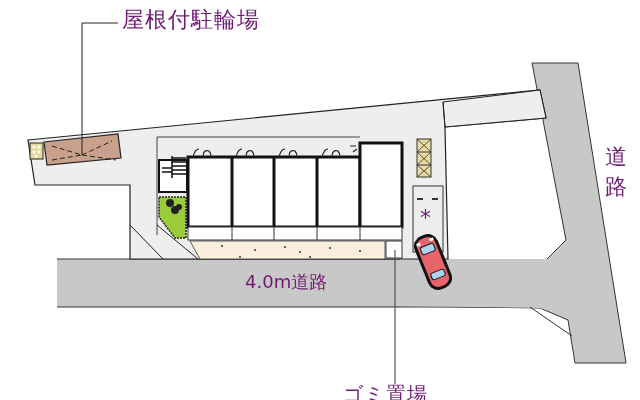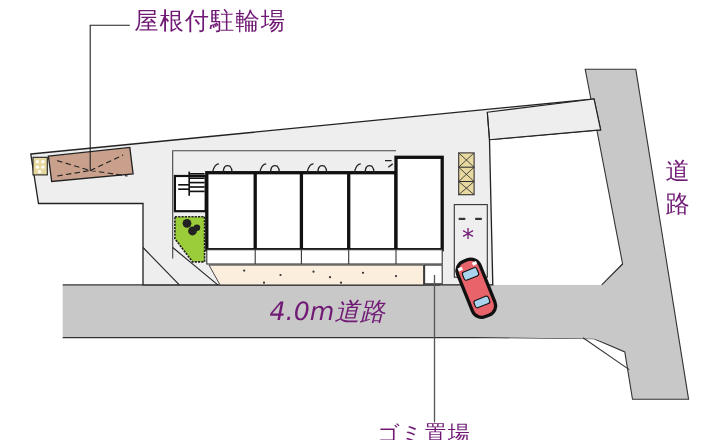--- a/index.html
+++ b/index.html
@@ -1,20 +1,20 @@
 <!DOCTYPE html>
 <html><head>
   <meta charset="utf-8">
   <style>
     html, body { margin: 0; padding: 0; background: #ffffff; }
     body { width: 640px; height: 400px; overflow: hidden; position: relative; font-family: "DejaVu Sans", sans-serif; }
     #map { position: absolute; left: 0; top: 0; width: 640px; height: 400px; }
     .label { position: absolute; color: #701a75; font-family: "DejaVu Sans", sans-serif; white-space: nowrap; line-height: 1; }
     .label-top { left: 122px; top: 9px; font-size: 22px; letter-spacing: 1px; }
-    .label-road-main { left: 245px; top: 273px; font-size: 23px; font-style: italic; }
+    .label-road-main { left: 245px; top: 273px; font-size: 18px; }
     .label-road-side { left: 560px; top: 142px; font-size: 22px; width: 24px; text-align: right; white-space: normal; line-height: 30px; margin-left: 43px; }
     .label-trash { left: 343px; top: 384px; font-size: 20px; letter-spacing: 1px; }
   </style>
 </head>
 <body>
 
 <svg id="map" viewBox="0 0 640 400" xmlns="http://www.w3.org/2000/svg">
 
   <g>
     <polygon points="532,63 578,63 626,363 575,363 568,320 540,308 400,306 400,260 547,260 566,240" fill="#c8c8c8" stroke="#333" stroke-width="1"></polygon>

